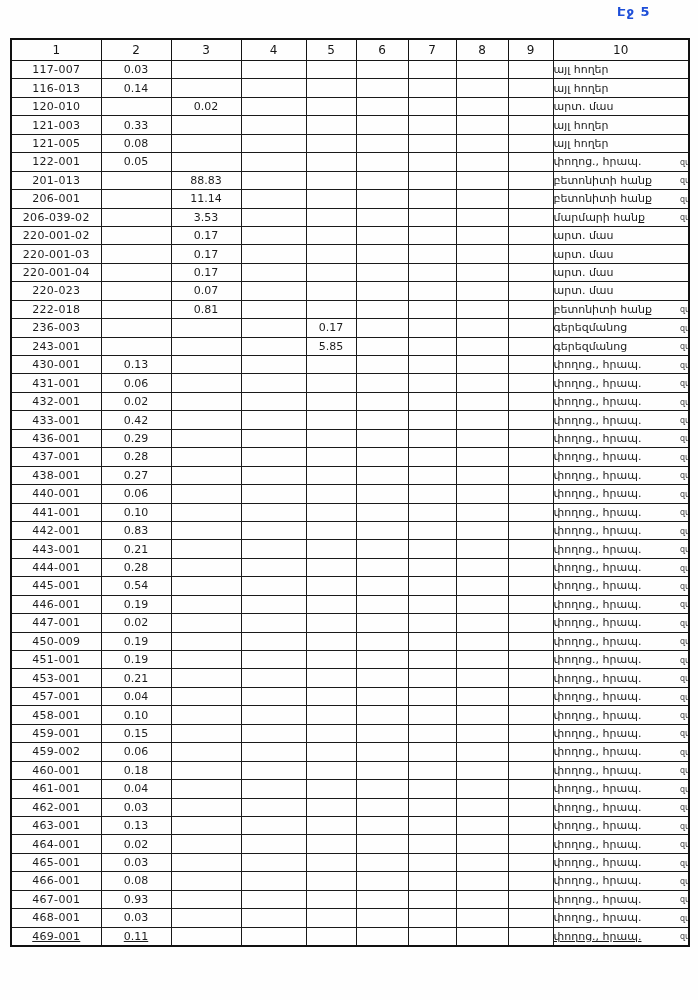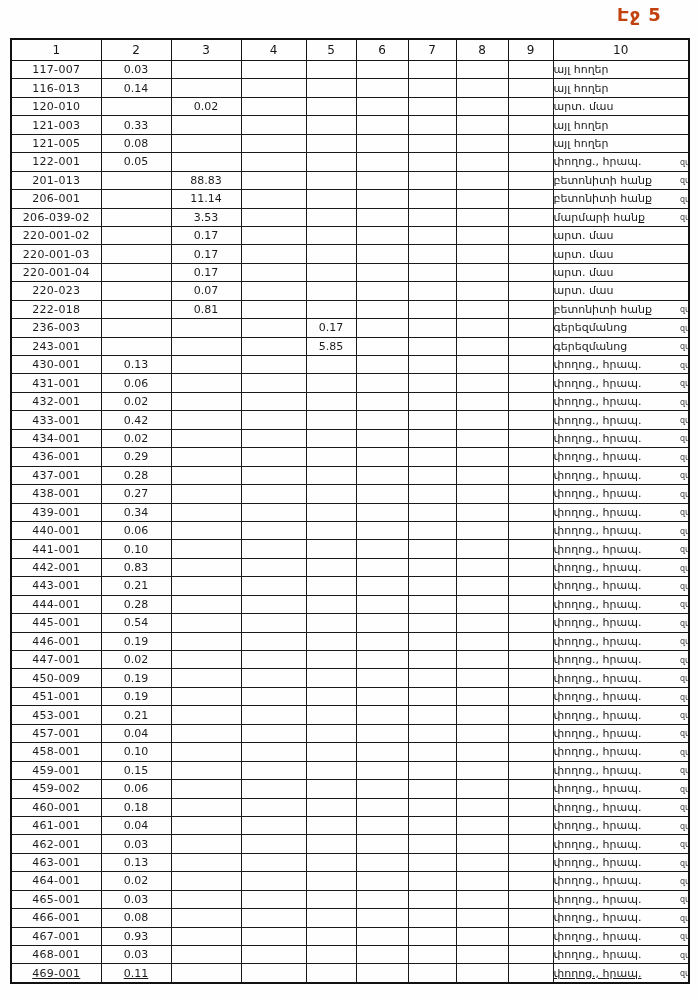--- a/index.html
+++ b/index.html
@@ -8,24 +8,24 @@
     width:698px;height:1000px;
     background:#fefefe;
     font-family:"DejaVu Sans","Liberation Sans",sans-serif;
     color:#181818;
     overflow:hidden;
     margin:0 auto;
   }
   .page-label{
     position:absolute;
     top:4px;left:617px;
-    font-size:18px;
+    font-size:13px;
     font-weight:bold;
     letter-spacing:1px;
-    color:#c2410c;
+    color:#1d4ed8;
   }
   table.sheet{
     position:absolute;
     left:10px;top:38px;
     width:678px;
     border-collapse:collapse;
     table-layout:fixed;
   }
   table.sheet th{
     height:20px;
@@ -364,32 +364,20 @@
       <td class="c-num"></td>
       <td class="c-num"></td>
       <td class="c-num"></td>
       <td class="c-num"></td>
       <td class="c-num"></td>
       <td class="c-num"></td>
       <td class="c-num"></td>
       <td class="c-text">փողոց., հրապ.<span class="margin-note">զմ</span></td>
     </tr>
 
-    <tr>
-      <td class="c-code">434-001</td>
-      <td class="c-num">0.02</td>
-      <td class="c-num"></td>
-      <td class="c-num"></td>
-      <td class="c-num"></td>
-      <td class="c-num"></td>
-      <td class="c-num"></td>
-      <td class="c-num"></td>
-      <td class="c-num"></td>
-      <td class="c-text">փողոց., հրապ.<span class="margin-note">զմ</span></td>
-    </tr>
 
     <tr>
       <td class="c-code">436-001</td>
       <td class="c-num">0.29</td>
       <td class="c-num"></td>
       <td class="c-num"></td>
       <td class="c-num"></td>
       <td class="c-num"></td>
       <td class="c-num"></td>
       <td class="c-num"></td>
@@ -416,32 +404,20 @@
       <td class="c-num"></td>
       <td class="c-num"></td>
       <td class="c-num"></td>
       <td class="c-num"></td>
       <td class="c-num"></td>
       <td class="c-num"></td>
       <td class="c-num"></td>
       <td class="c-text">փողոց., հրապ.<span class="margin-note">զմ</span></td>
     </tr>
 
-    <tr>
-      <td class="c-code">439-001</td>
-      <td class="c-num">0.34</td>
-      <td class="c-num"></td>
-      <td class="c-num"></td>
-      <td class="c-num"></td>
-      <td class="c-num"></td>
-      <td class="c-num"></td>
-      <td class="c-num"></td>
-      <td class="c-num"></td>
-      <td class="c-text">փողոց., հրապ.<span class="margin-note">զմ</span></td>
-    </tr>
 
     <tr>
       <td class="c-code">440-001</td>
       <td class="c-num">0.06</td>
       <td class="c-num"></td>
       <td class="c-num"></td>
       <td class="c-num"></td>
       <td class="c-num"></td>
       <td class="c-num"></td>
       <td class="c-num"></td>

